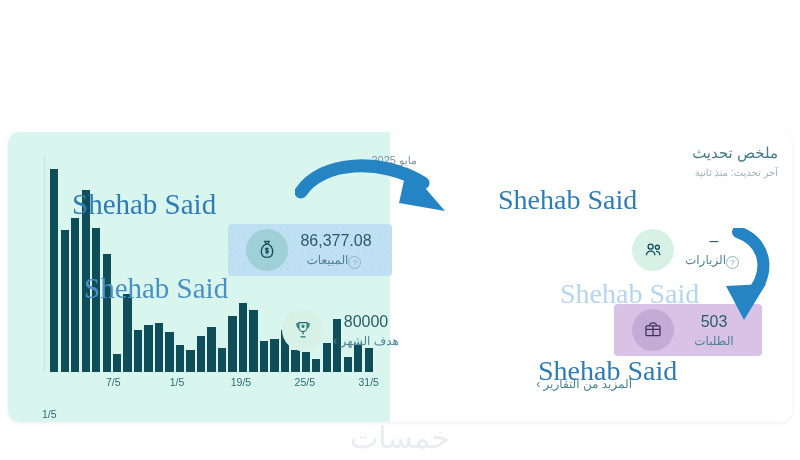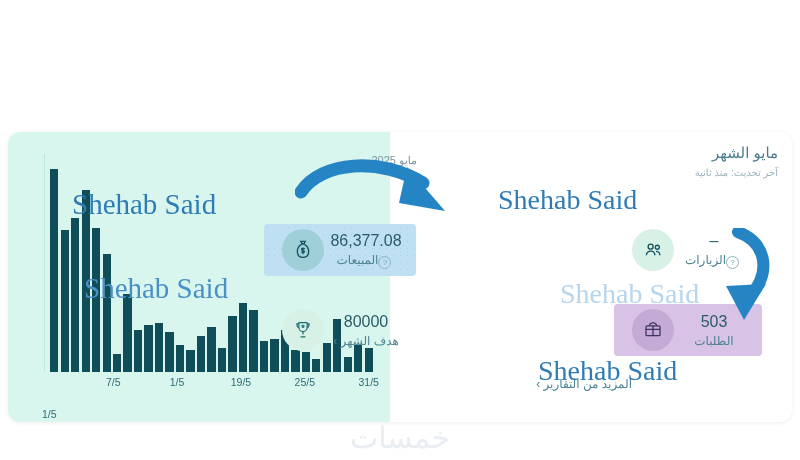--- a/index.html
+++ b/index.html
@@ -154,23 +154,23 @@
     font-size: 8px;
     line-height: 11px;
     text-align: center;
     color: #7ea6b2;
     margin-right: 4px;
     vertical-align: -1px;
   }
 
   
   #card-sales {
-    right: 376px;
+    right: 400px;
     top: 92px;
-    width: 152px;
+    width: 164px;
     background-color: #bfdff2;
     background-image: radial-gradient(#aacfe6 0.8px, transparent 0.9px);
     background-size: 7px 7px;
     margin-left: 48px;
   }
   #card-sales .circle { background: #9fd0d8; }
 
   
   #card-visits {
     right: 30px;
@@ -284,21 +284,21 @@
           <div class="tick" style="left: 20.9677%;">7/5</div>
           <div class="tick" style="left: 40.3226%;">1/5</div>
           <div class="tick" style="left: 59.6774%;">19/5</div>
           <div class="tick" style="left: 79.0323%;">25/5</div>
           <div class="tick" style="left: 98.3871%;">31/5</div>
         </div>
     </div>
   </div>
 
   <div id="summary-header">
-    <div id="summary-title">مايو الشهر</div>
+    <div id="summary-title">ملخص تحديث</div>
     <div id="summary-sub">آخر تحديث: منذ ثانية</div>
   </div>
   <div id="month-label">مايو 2025</div>
 
   <div class="metric" id="card-sales">
     <div class="circle">
       <svg width="22" height="22" viewBox="0 0 24 24" fill="none" stroke="#16525e" stroke-width="1.4">
         <path d="M9.5 2.5h5l-1.4 2.6h-2.2z"></path>
         <path d="M12 5.1c-3.4 1.4-6.2 4.6-6.2 8.6 0 4 2.6 6.3 6.2 6.3s6.2-2.3 6.2-6.3c0-4-2.8-7.2-6.2-8.6z"></path>
         <path d="M12 9.3v7.4M13.6 11.1c0-.7-.7-1.2-1.6-1.2s-1.6.5-1.6 1.2.7 1.1 1.6 1.3 1.6.6 1.6 1.3-.7 1.2-1.6 1.2-1.6-.5-1.6-1.2"></path>

